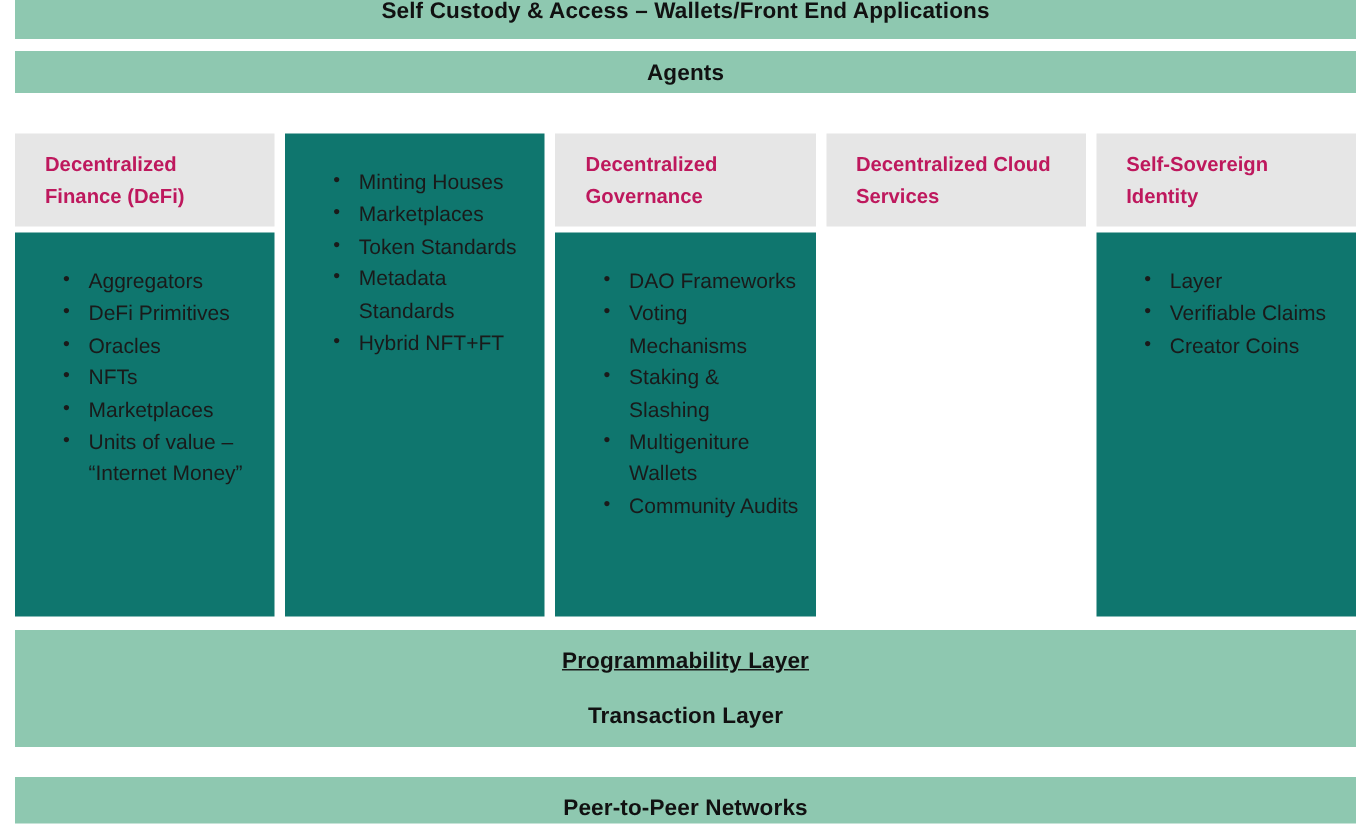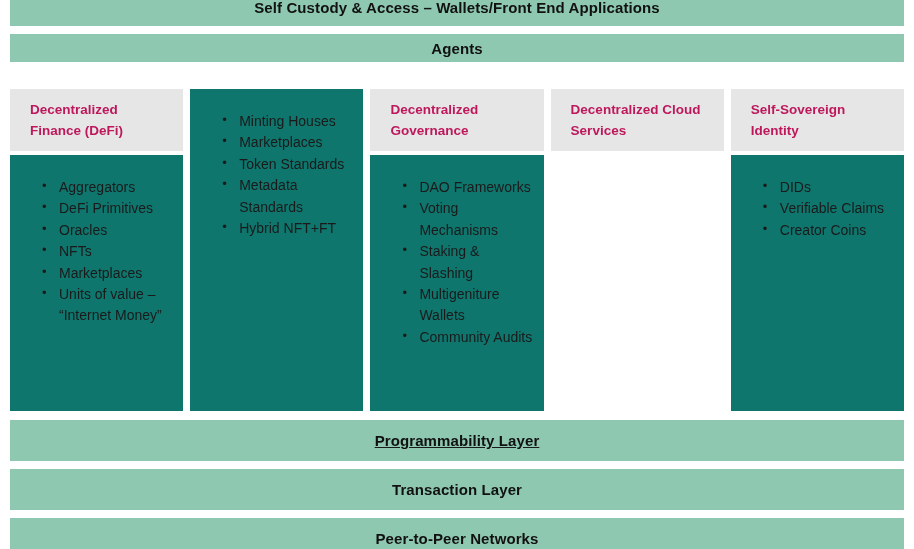--- a/index.html
+++ b/index.html
@@ -37,21 +37,21 @@
     font-weight: bold;
     color: #111111;
     letter-spacing: 0.1px;
     text-align: right;
     white-space: nowrap;
   }
 
   #band-self-custody { top: -12px;  height: 38px; }
   #band-agents       { top: 34px;   height: 28px; }
   #band-prog         { top: 420px;  height: 41px; text-decoration: underline; }
-  #band-transaction  { top: 469px;  height: 41px; }
+  #band-transaction  { top: 457px;  height: 41px; }
   #band-p2p          { top: 518px;  height: 41px; }
 
   
   #columns {
     position: absolute;
     top: 89px;
     left: 10px;
     width: 894px;
     height: 322px;
     display: flex;
@@ -168,21 +168,21 @@
         <div class="col-header-text">Decentralized Cloud Services</div>
       </div>
     </div>
 
     <div class="column">
       <div class="col-header">
         <div class="col-header-text">Self-Sovereign Identity</div>
       </div>
       <div class="col-body">
         <ul class="bullets">
-          <li>DIDs</li>
+          <li>Layer</li>
           <li>Verifiable Claims</li>
           <li>Creator Coins</li>
         </ul>
       </div>
     </div>
 
   </div>
 
   <div class="band" id="band-prog">
     <span class="band-label">Programmability Layer</span>

